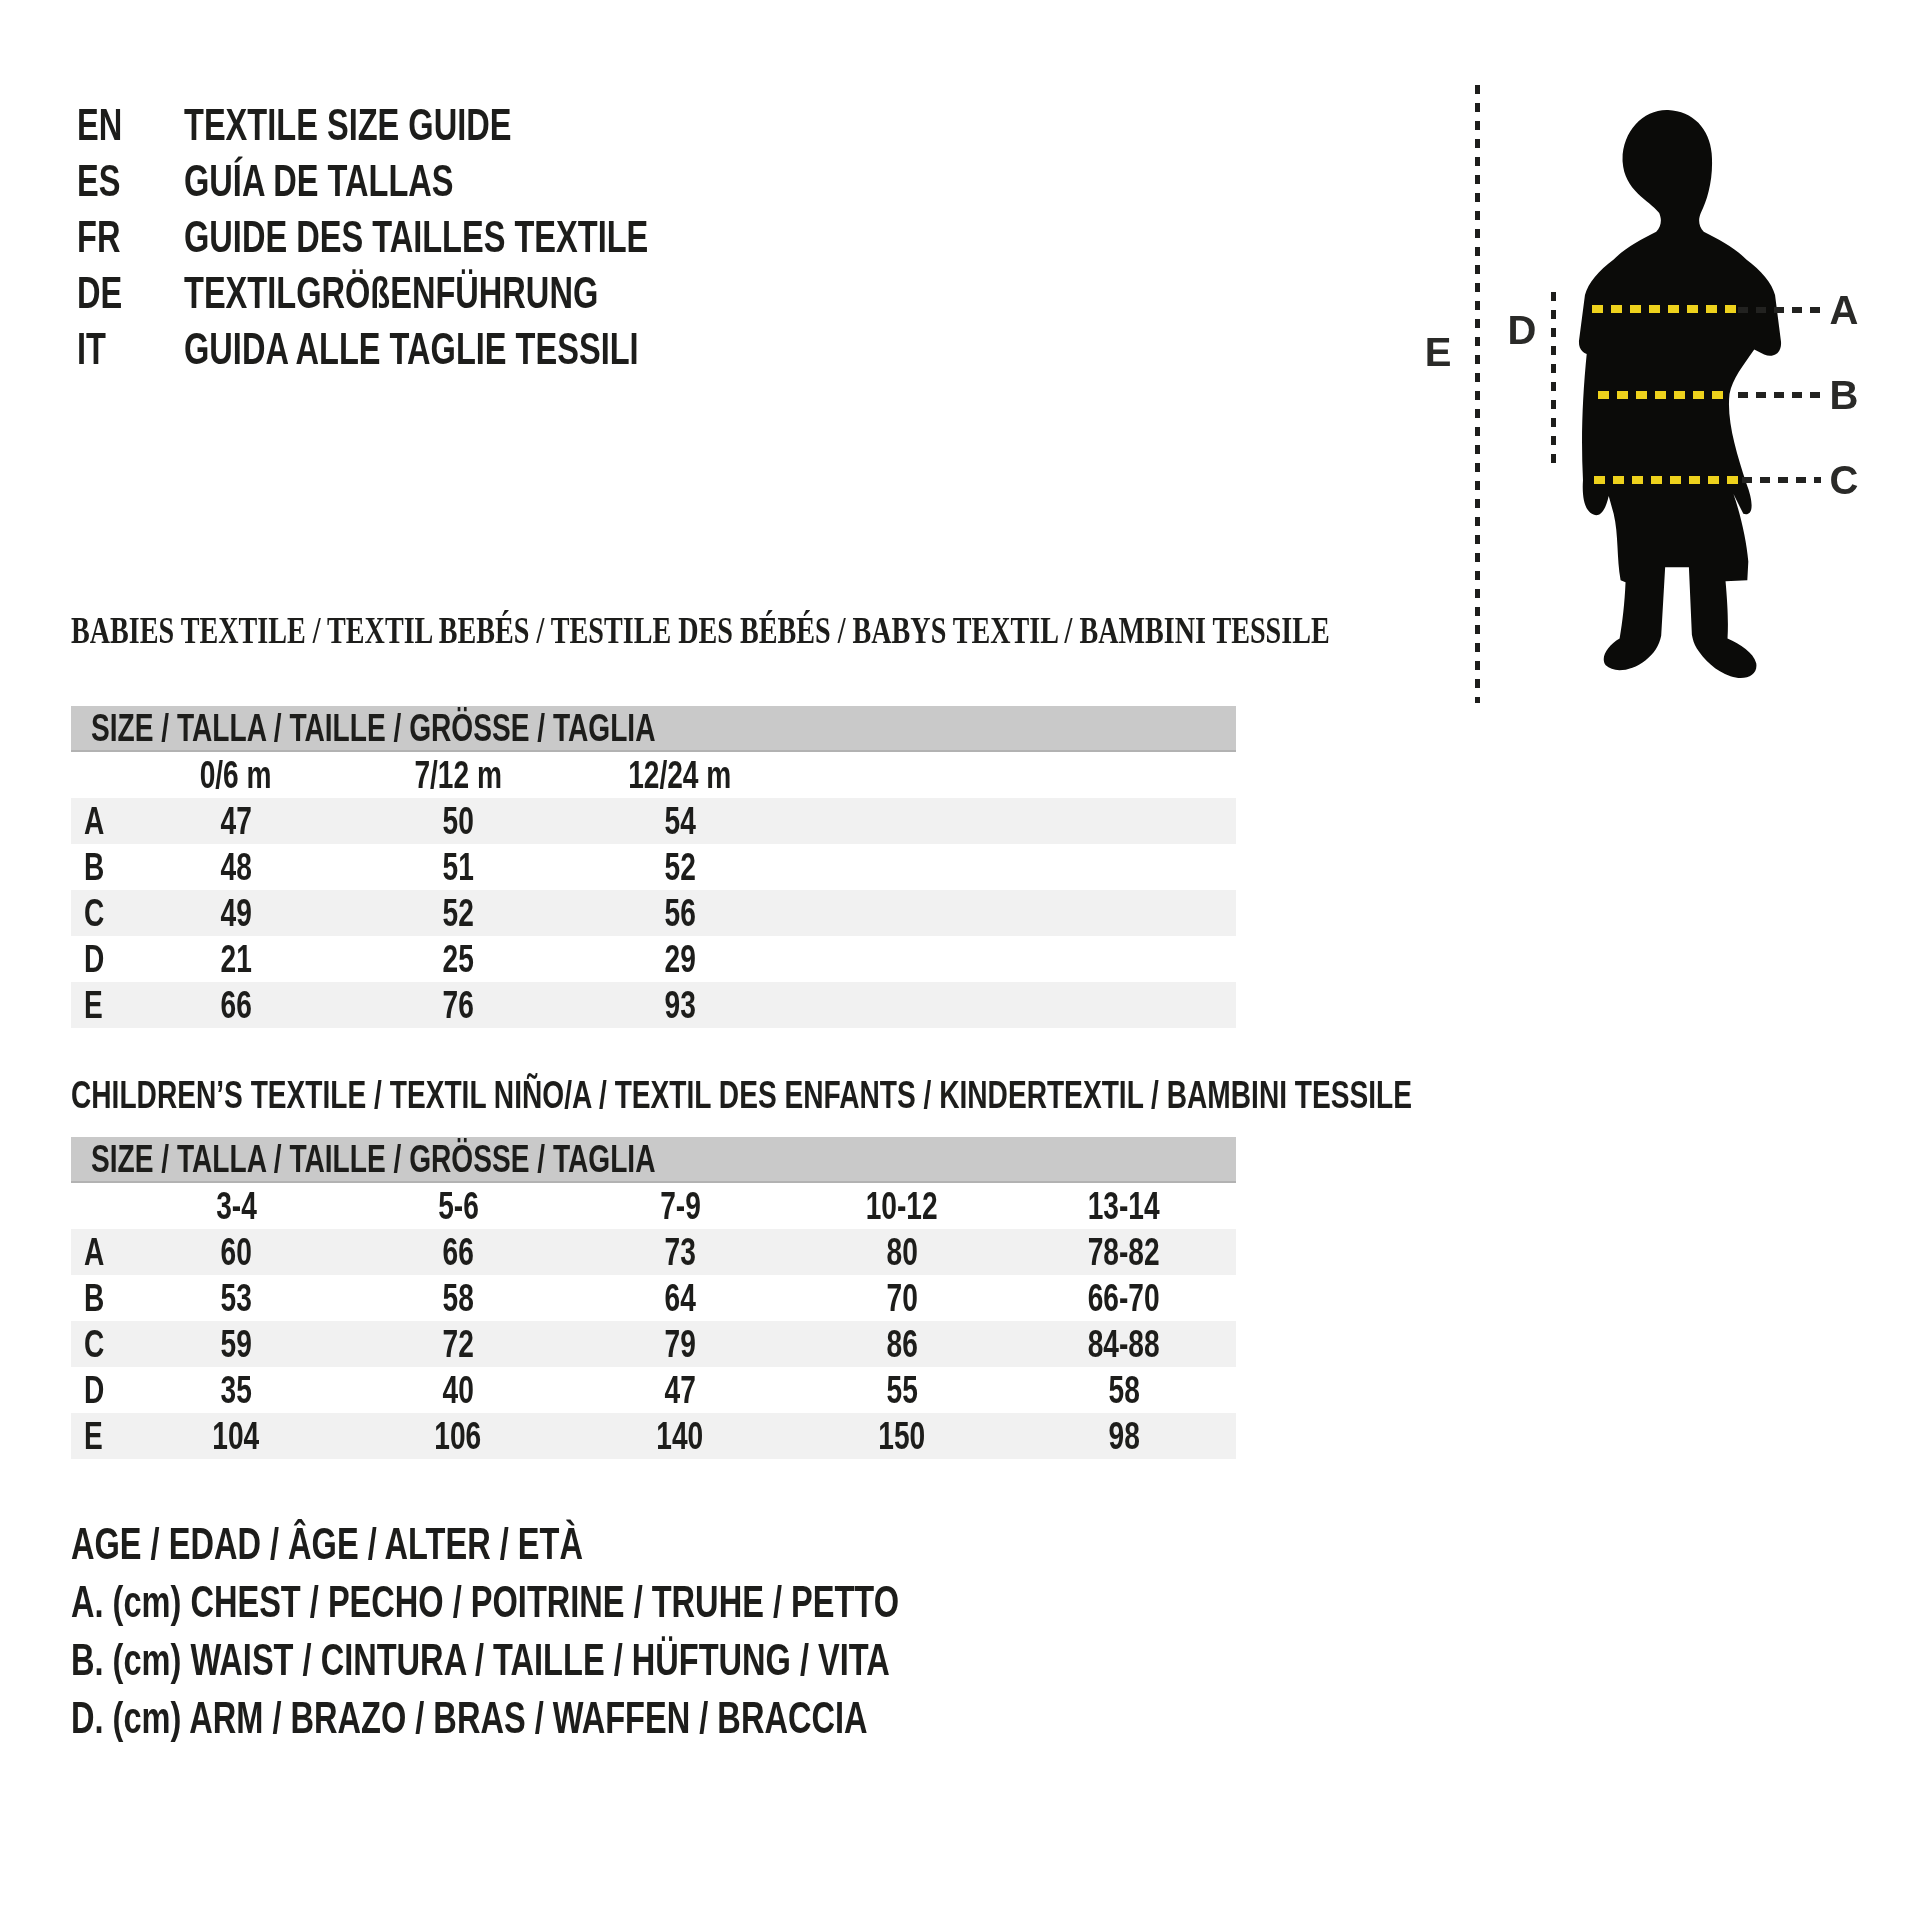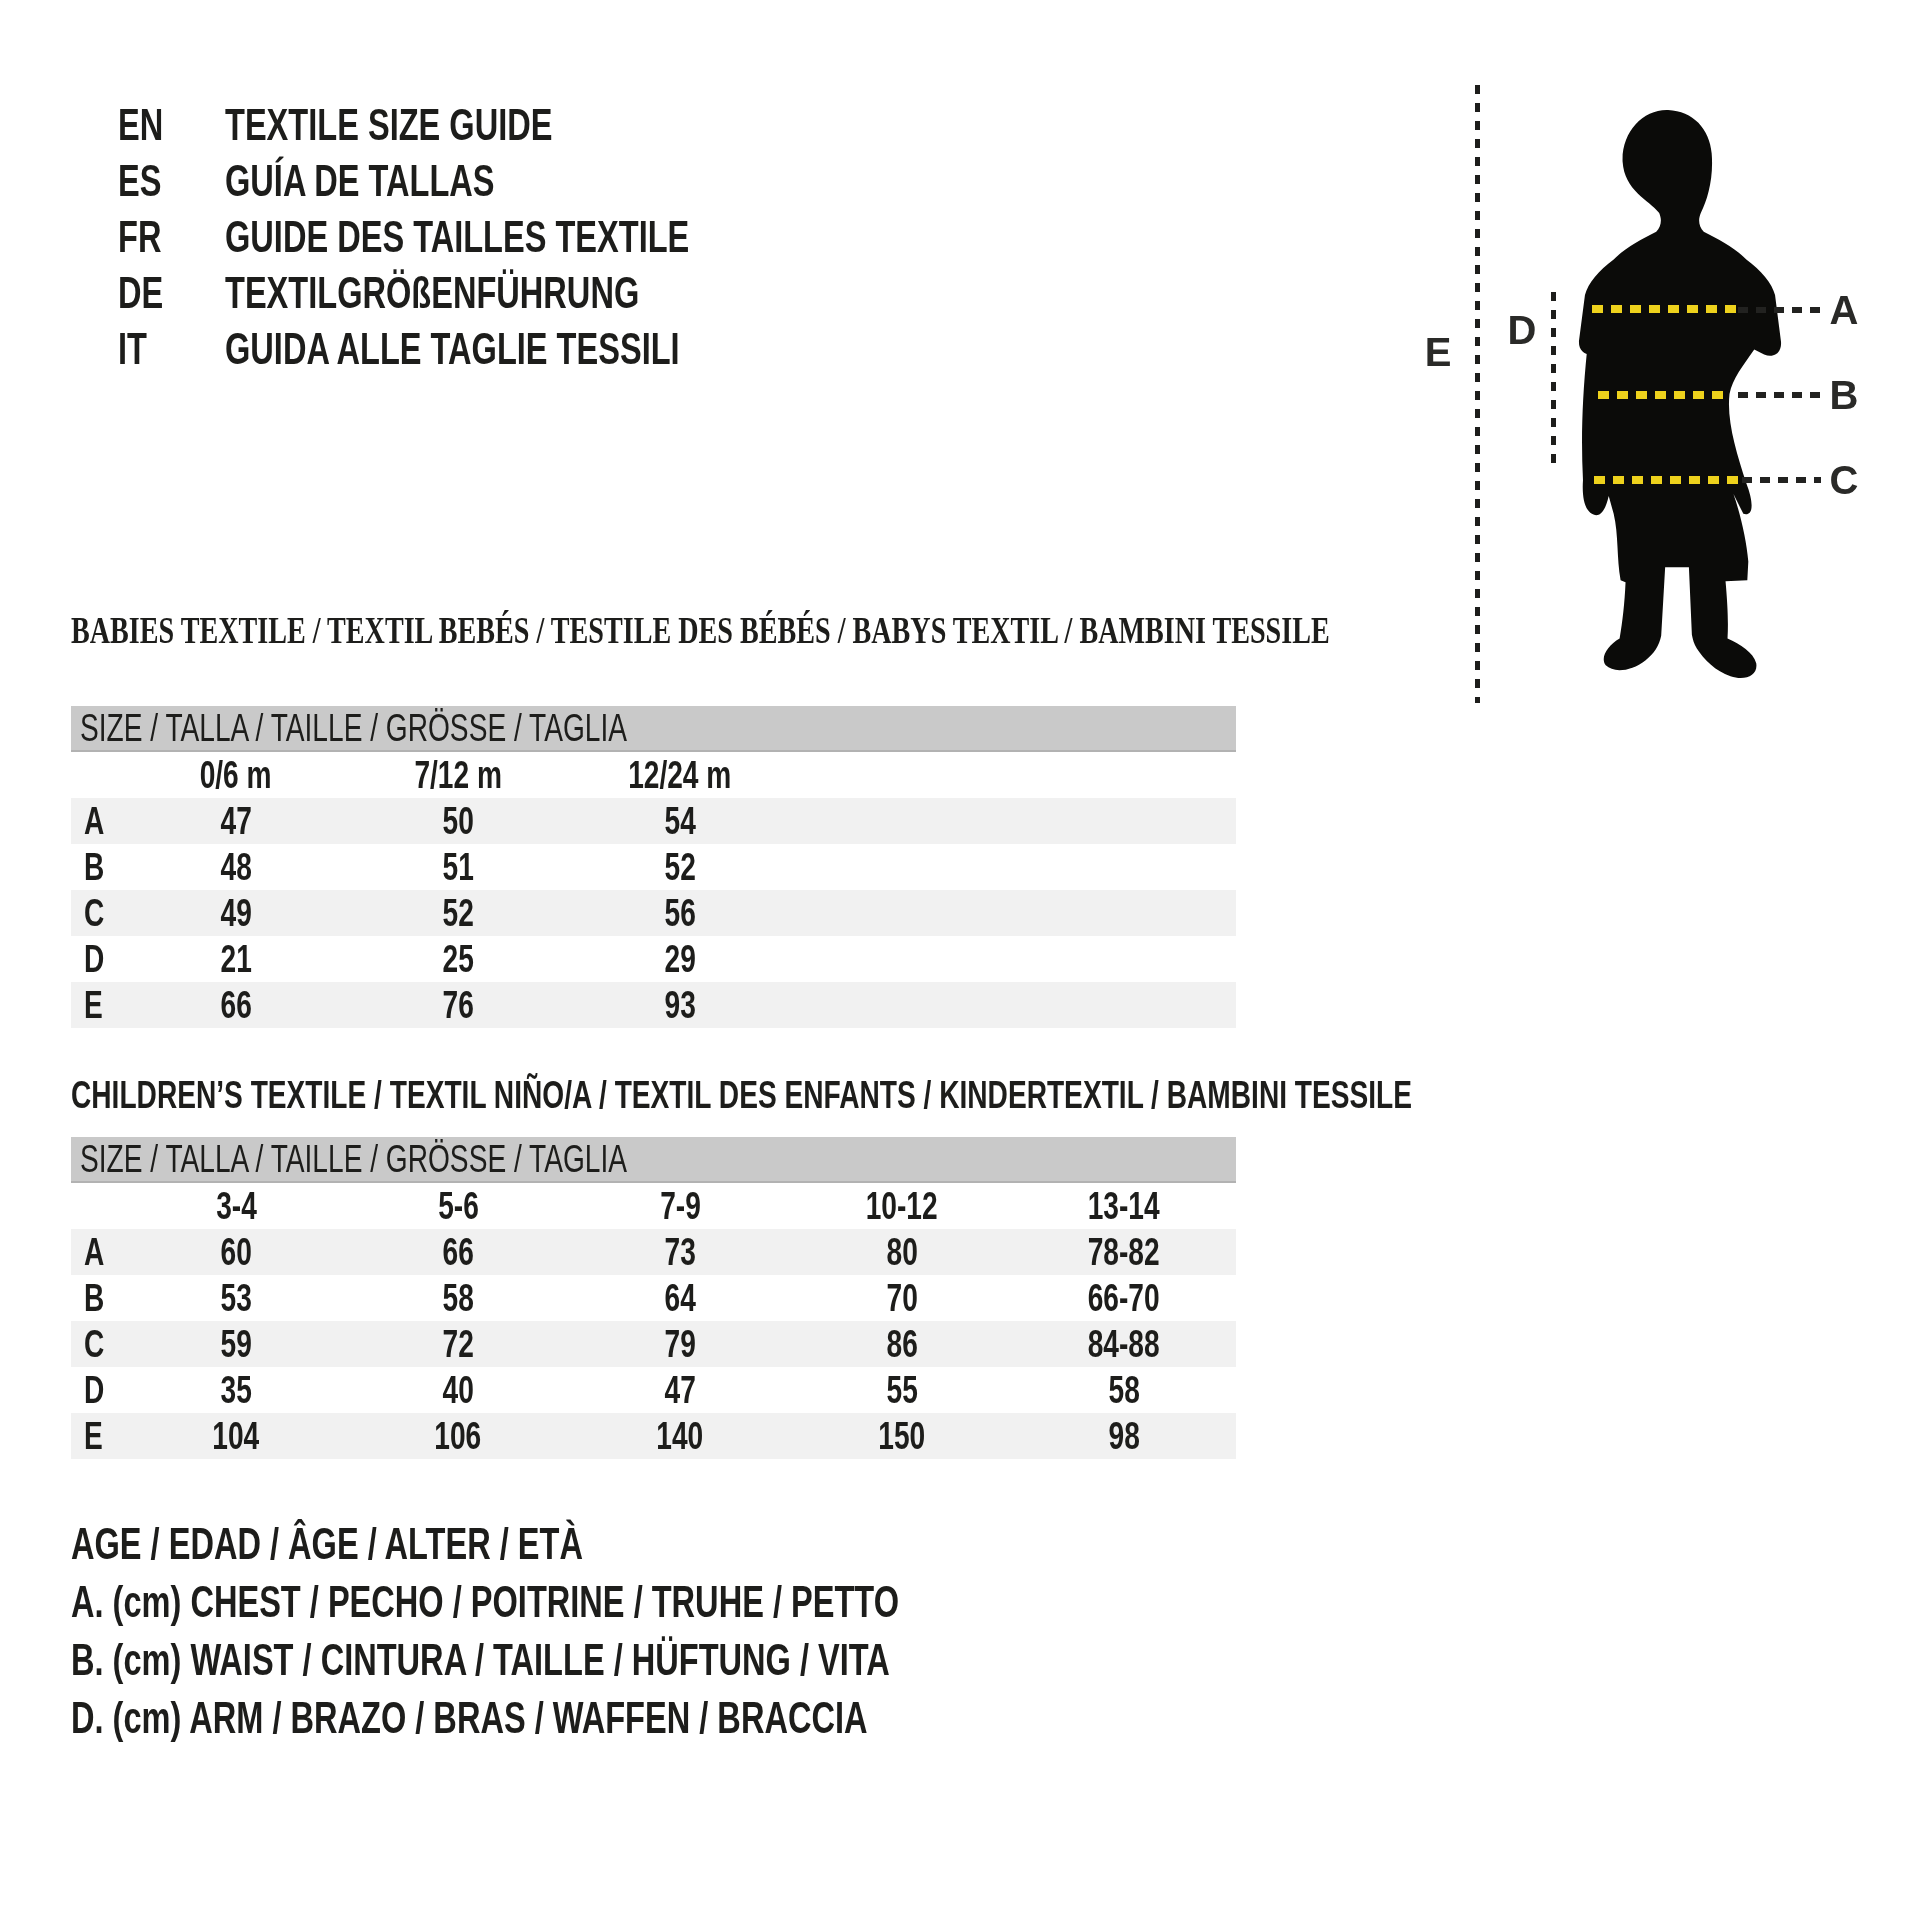--- a/index.html
+++ b/index.html
@@ -6,21 +6,21 @@
   .canvas{
     position:relative;width:1927px;height:1927px;background:#ffffff;overflow:hidden;
     font-family:"Liberation Sans","DejaVu Sans",sans-serif;color:#1d1d1b;
   }
   
   .cond{display:inline-block;transform:scaleX(0.74);transform-origin:0 50%;white-space:nowrap;}
   .condc{display:inline-block;transform:scaleX(0.74);transform-origin:50% 50%;white-space:nowrap;}
 
   
   .lang-header{position:absolute;left:77px;top:97px;}
-  .lang-row{display:flex;align-items:center;height:56px;font-weight:700;font-size:44px;letter-spacing:0;margin-left:41px;}
+  .lang-row{display:flex;align-items:center;height:56px;font-weight:700;font-size:44px;letter-spacing:0;}
   .lang-code{width:107px;flex:0 0 107px;}
   
   .vline{position:absolute;width:5px;background:repeating-linear-gradient(180deg,#1d1d1b 0 9px,transparent 9px 18px);}
   .e-line{left:1475px;top:85px;height:618px;}
   .d-line{left:1551px;top:292px;height:178px;}
   .mlabel{position:absolute;width:44px;height:50px;line-height:50px;text-align:center;font-weight:700;font-size:40px;color:#2a2a28;}
   .lbl-e{left:1416px;top:327px;}
   .lbl-d{left:1500px;top:305px;}
   .lbl-a{left:1822px;top:285px;}
   .lbl-b{left:1822px;top:370px;}
@@ -38,21 +38,21 @@
   
   .sec-title{position:absolute;left:71px;margin:0;font-weight:700;font-size:38px;height:46px;line-height:46px;}
   .t-babies{top:607px;font-family:Liberation Serif, serif;}
   .t-children{top:1072px;}
 
   
   .table{position:absolute;left:71px;width:1165px;}
   .tb-babies{top:706px;}
   .tb-children{top:1137px;}
   .size-bar{height:44px;line-height:44px;background:#c9c9c9;border-bottom:2px solid #b2b2b2;
-            padding-left:9px;font-weight:400;font-size:38px;}
+            padding-left:20px;font-weight:700;font-size:38px;}
   .trow{display:flex;height:46px;align-items:center;font-weight:700;font-size:38px;}
   .trow.stripe{background:#f1f1f1;}
   .cell{flex:0 0 222px;width:222px;text-align:center;}
   .cell.lab{flex:0 0 54px;width:54px;text-align:left;padding-left:13px;box-sizing:border-box;}
   .cell.fill{flex:1 1 auto;}
 
   
   .legend{position:absolute;left:71px;top:1515px;}
   .legend-line{height:58px;line-height:58px;font-weight:700;font-size:44px;}
 </style>

